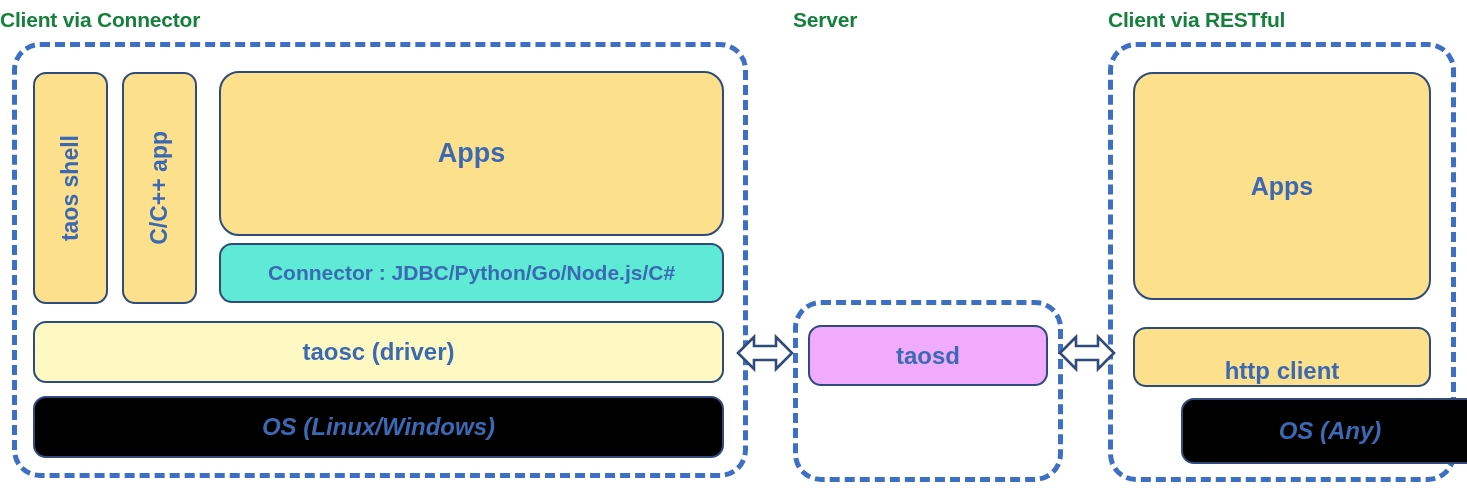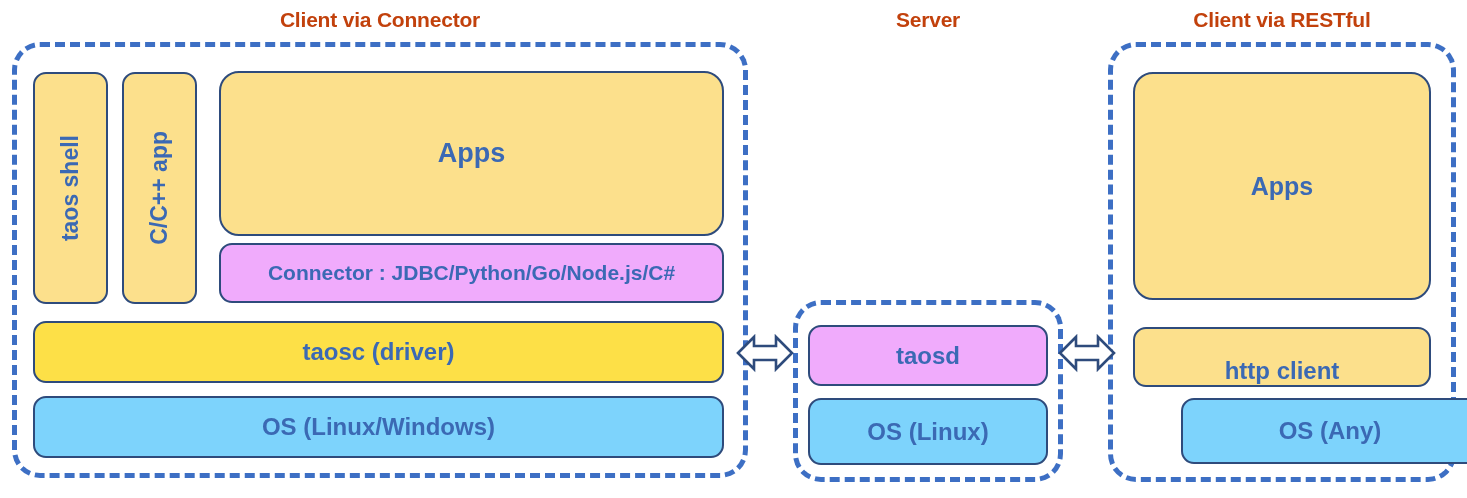--- a/index.html
+++ b/index.html
@@ -14,22 +14,21 @@
     background: #ffffff;
     font-family: "Liberation Sans", sans-serif;
     overflow: hidden;
   }
 
   
   .section-title {
     position: absolute;
     font-weight: bold;
     font-size: 21px;
-    color: #c2410c;
-    text-align: center;
+    color: #15803d;
     white-space: nowrap;
     letter-spacing: -0.2px;
   }
   #title-connector { left: 0px;   top: 8px;  width: 760px; }
   #title-server    { left: 793px; top: 8px;  width: 270px; }
   #title-restful   { left: 1108px;top: 8px;  width: 348px; }
 
   
   .dashed-group {
     position: absolute;
@@ -50,24 +49,24 @@
     border-radius: 13px;
     display: flex;
     align-items: center;
     justify-content: center;
     text-align: center;
     color: #3B69B4;
     font-weight: bold;
     line-height: 1.22;
   }
   .fill-yellow { background: #FCE08C; }
-  .fill-orange { background: #fde047; }
-  .fill-blue   { background: #7dd3fc; }
+  .fill-orange { background: #fef9c3; }
+  .fill-blue   { background: #000000; font-style: italic; }
   .fill-green  { background: #f0abfc; }
-  .fill-gray   { background: #f0abfc; }
+  .fill-gray   { background: #5eead4; }
 
   .vertical-label {
     writing-mode: vertical-rl;
     transform: rotate(180deg);
     white-space: nowrap;
   }
 
   
   #box-taos-shell  { left: 33px;  top: 72px;  width: 75px;  height: 232px; font-size: 23px; }
   #box-cpp-app     { left: 122px; top: 72px;  width: 75px;  height: 232px; font-size: 23px; }
@@ -132,23 +131,20 @@
   </div>
 
   <svg class="arrow-connector" id="arrow-left" viewBox="0 0 58 52">
     <polygon points="2,26 18,10 18,19 40,19 40,10 56,26 40,42 40,33 18,33 18,42" fill="#FFFFFF" stroke="#2E4B7C" stroke-width="2.6" stroke-linejoin="miter"></polygon>
   </svg>
 
   <div class="box fill-green" id="box-taosd">
     <span>taosd</span>
   </div>
 
-  <div class="box fill-blue" id="box-os-server">
-    <span>OS (Linux)</span>
-  </div>
 
   <svg class="arrow-connector" id="arrow-right" viewBox="0 0 58 52">
     <polygon points="2,26 18,10 18,19 40,19 40,10 56,26 40,42 40,33 18,33 18,42" fill="#FFFFFF" stroke="#2E4B7C" stroke-width="2.6" stroke-linejoin="miter"></polygon>
   </svg>
 
   <div class="box fill-yellow" id="box-apps-rest">
     <span>
       <span>Apps</span><br>
     </span>
   </div>

